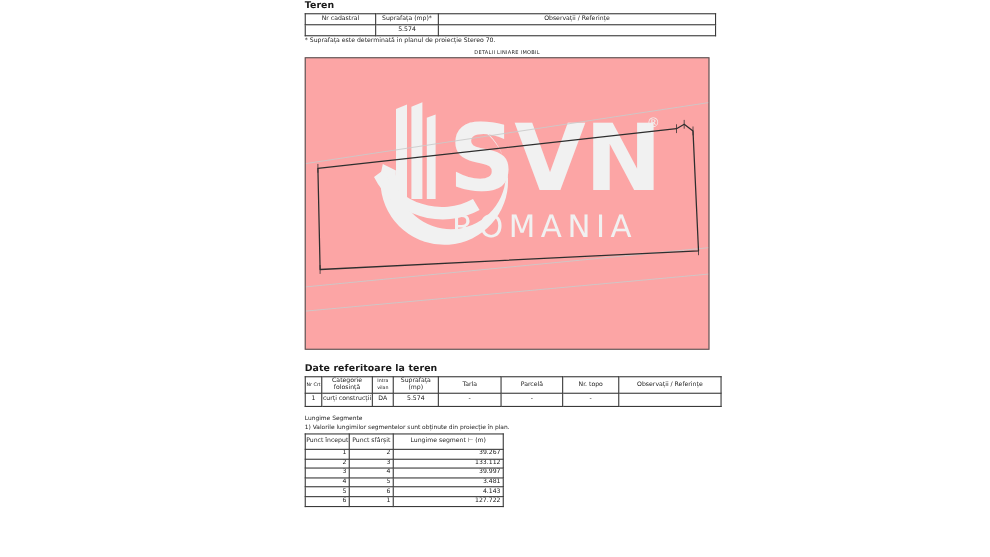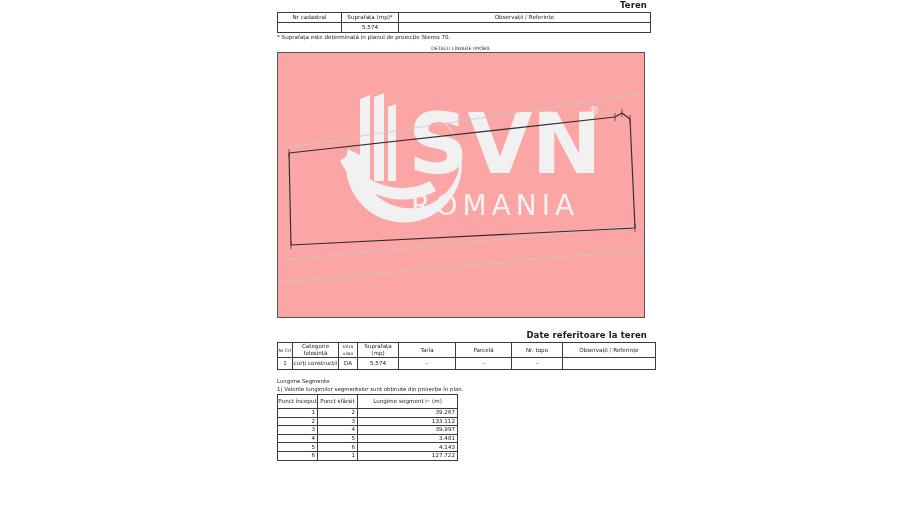--- a/index.html
+++ b/index.html
@@ -28,21 +28,20 @@
   }
 
   
   .section-heading {
     font-size: 8.5px;
     font-weight: bold;
     color: #1a1a1a;
     letter-spacing: .1px;
     margin: 0;
     line-height: 11px;
-    text-align: right;
   }
   .note-line {
     font-size: 5.6px;
     color: #222;
     line-height: 8px;
     margin: 0;
     white-space: nowrap;
   }
   .small-note {
     font-size: 5.4px;

